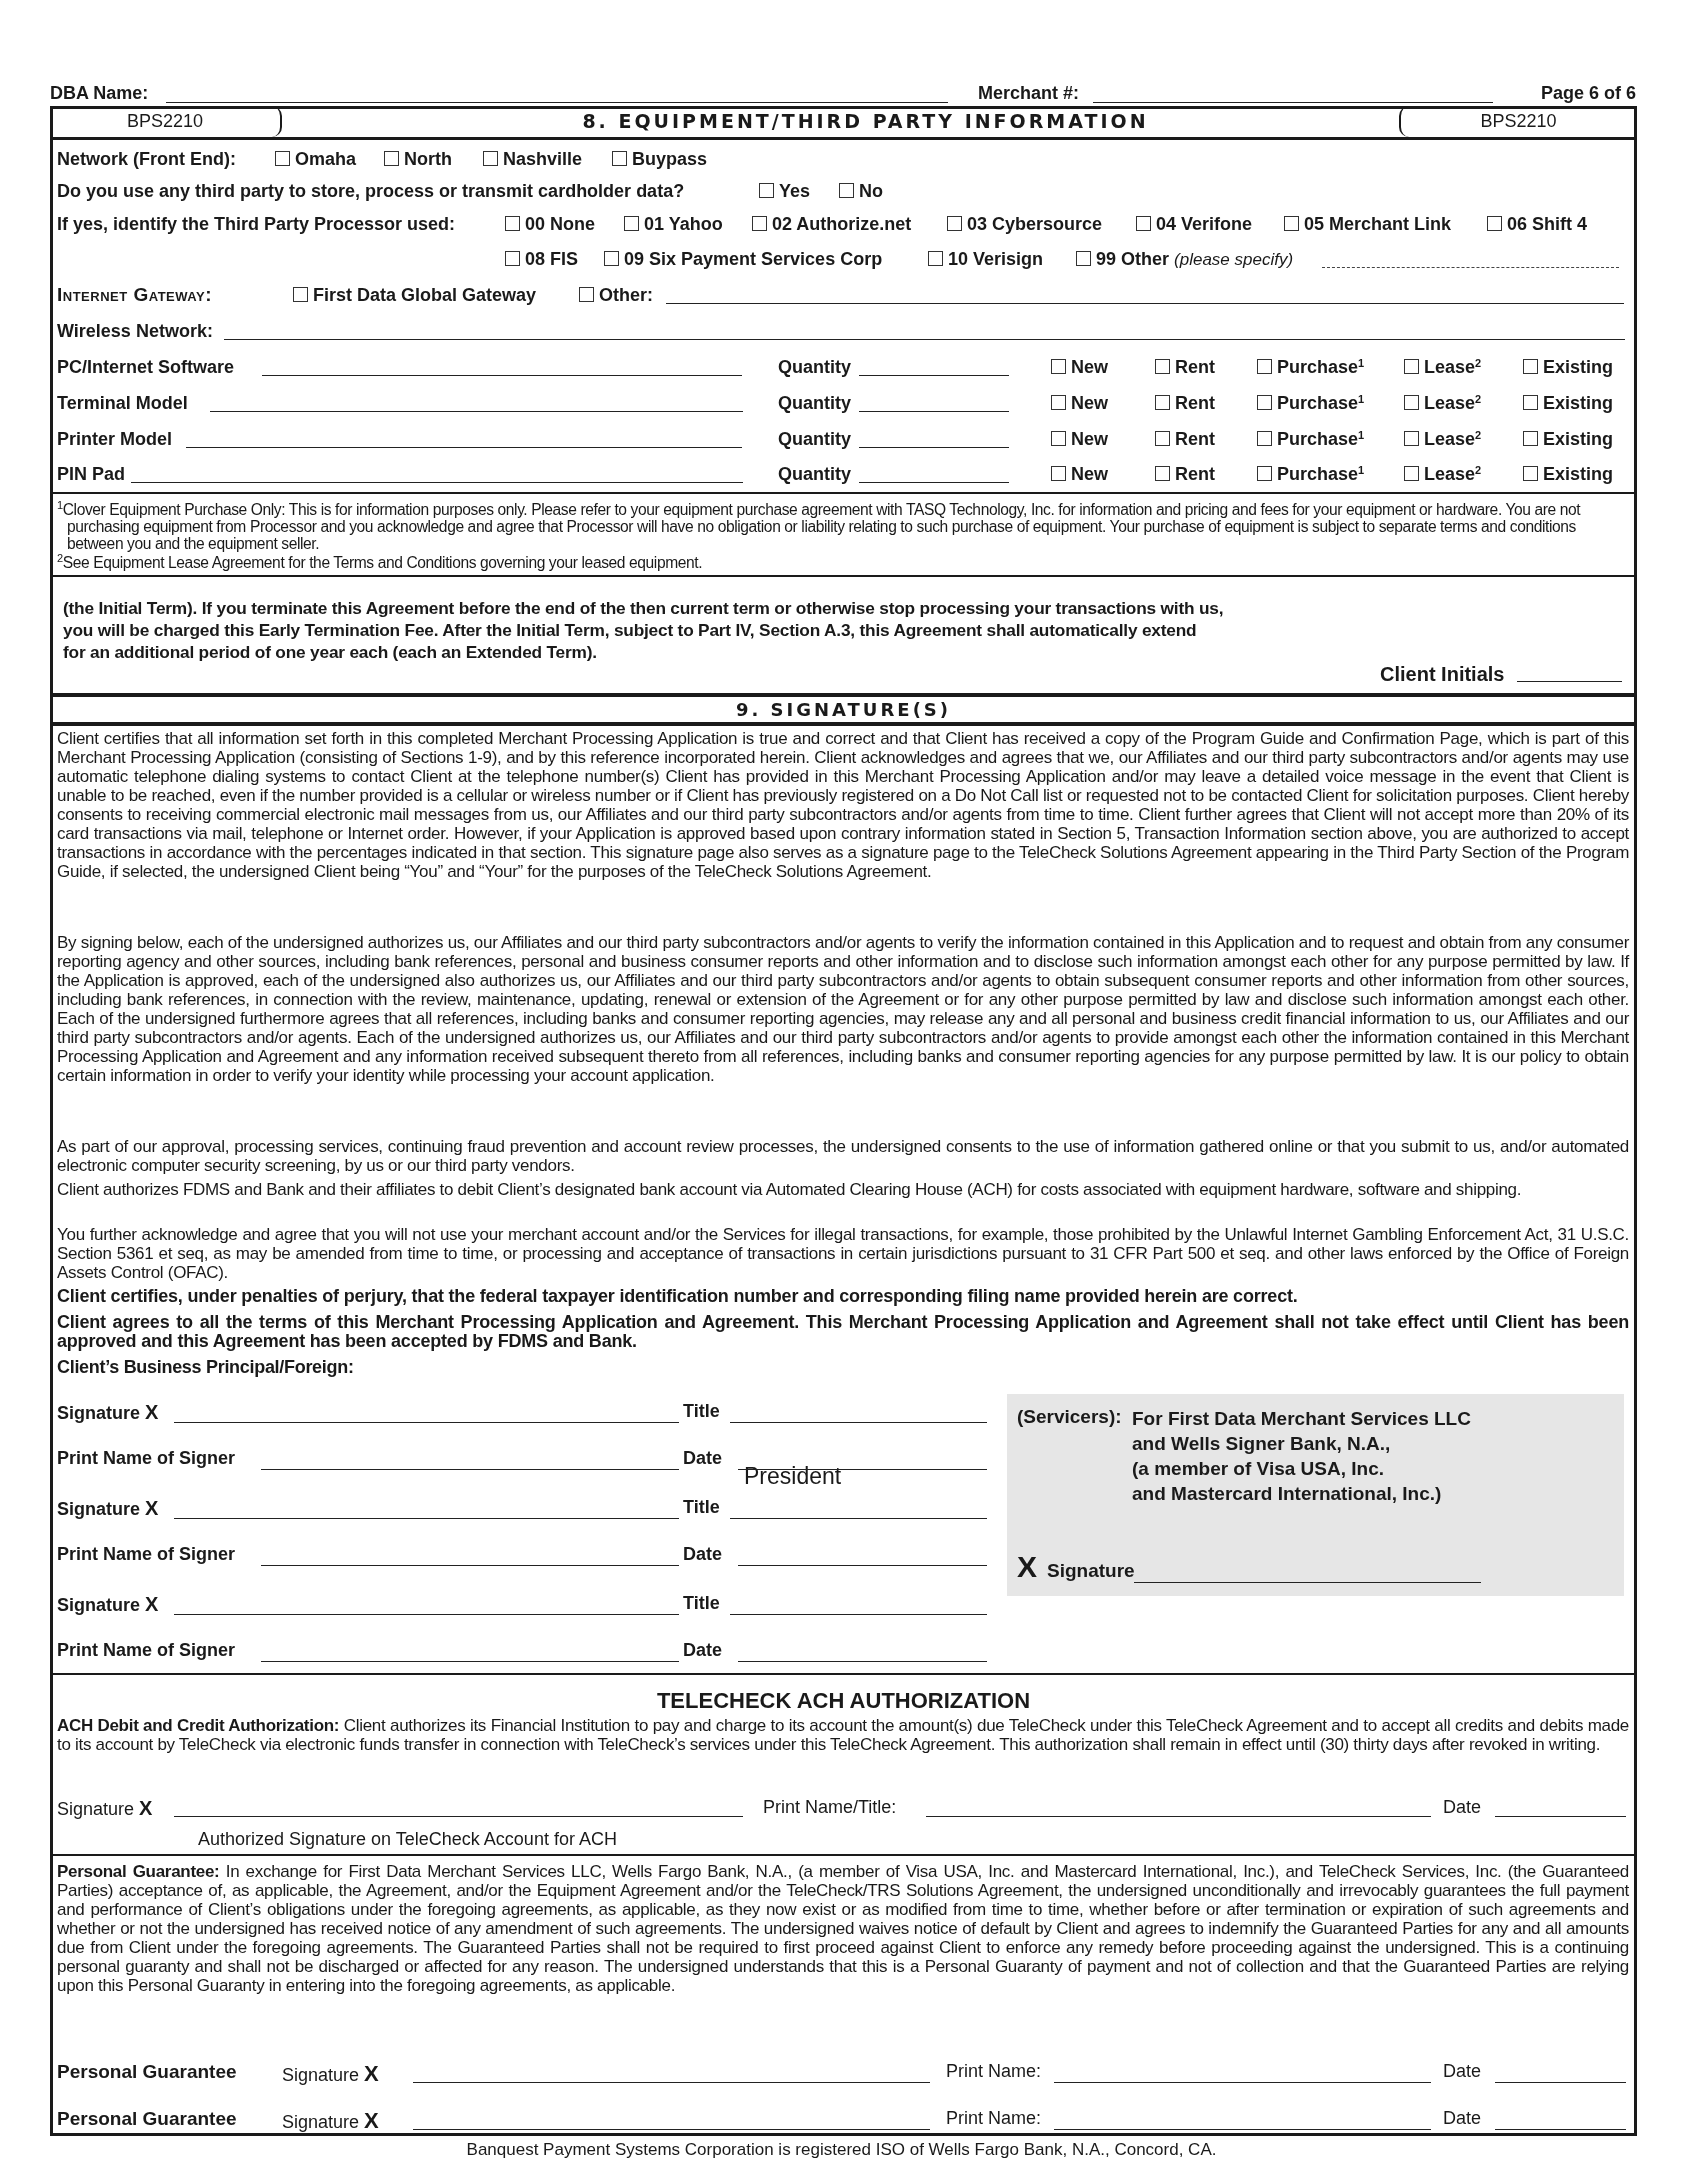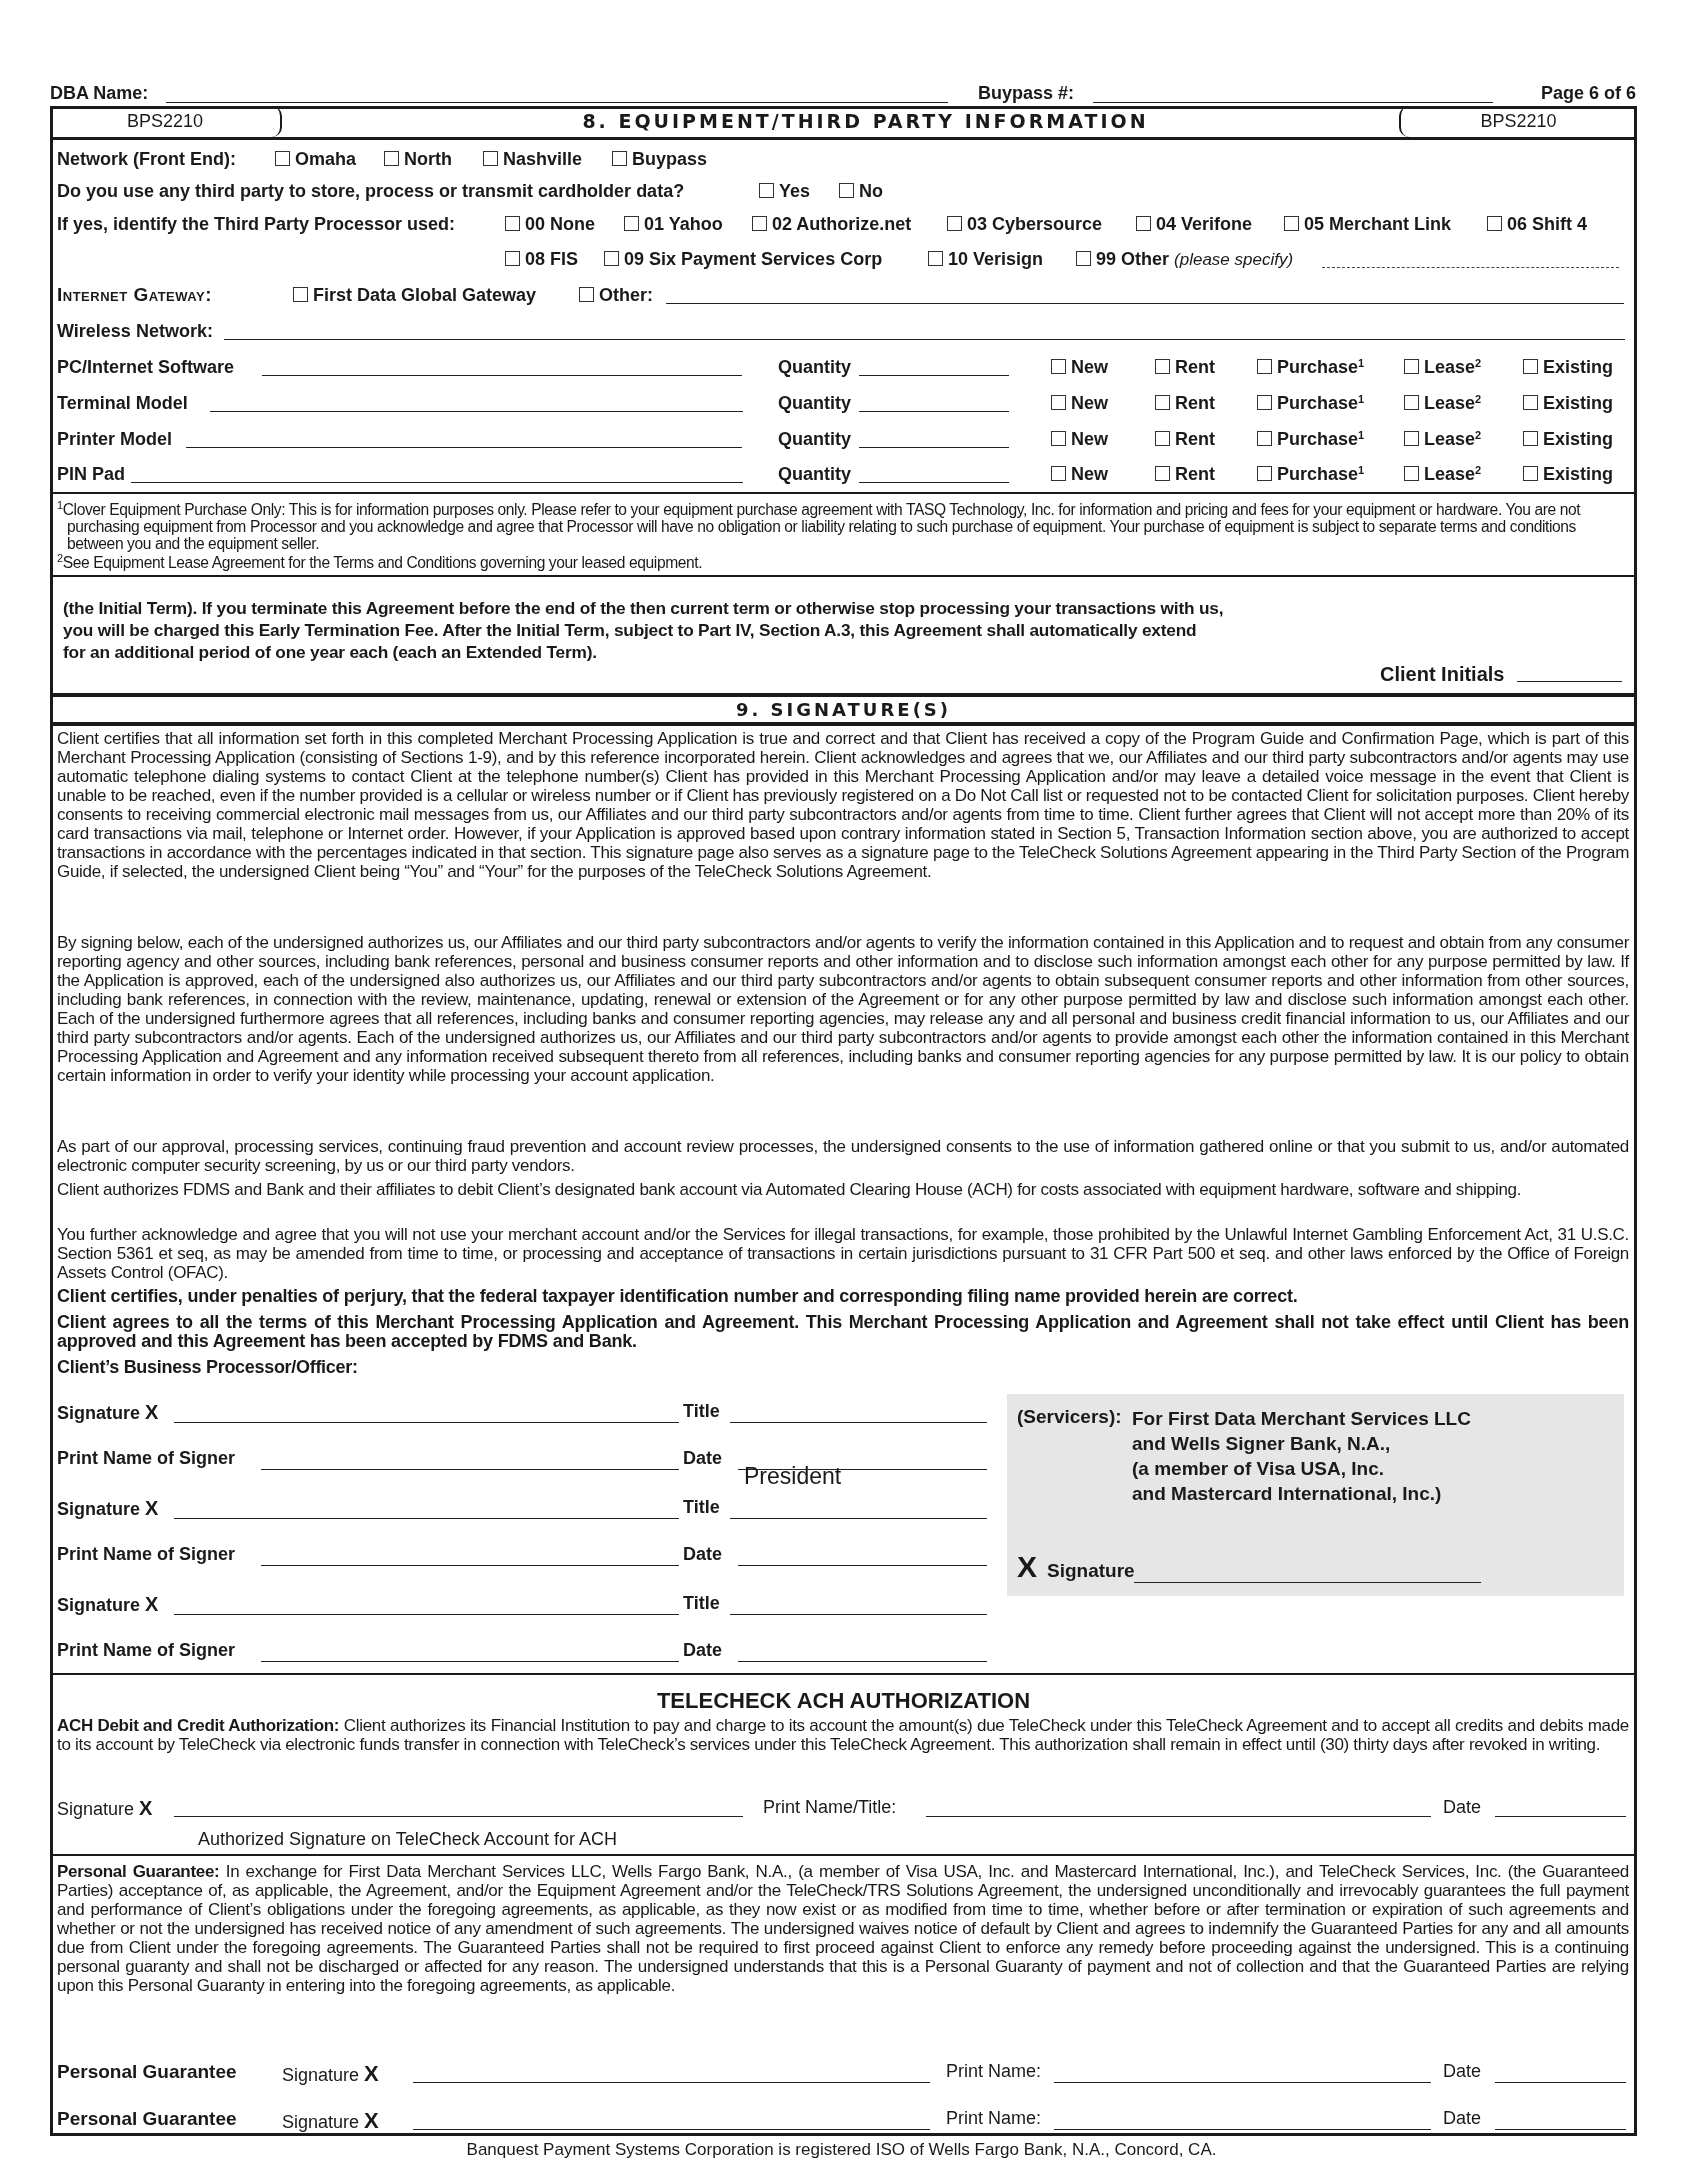--- a/index.html
+++ b/index.html
@@ -20,21 +20,21 @@
   .para b { font-weight: bold; }
   .servicer-box { position: absolute; left: 1007px; top: 1394px; width: 617px; height: 202px; background: #e6e6e6; }
   .sup { font-size: 11px; vertical-align: 6px; }
   .opt { position: absolute; font-size: 18px; font-weight: bold; font-family: "Liberation Sans", sans-serif; white-space: nowrap; }
 </style>
 </head>
 <body>
 
 <div class="abs t18 bold" style="left:50px;top:83px;">DBA Name:</div>
 <div class="line" style="left:166px;top:102px;width:782px;"></div>
-<div class="abs t18 bold" style="left:978px;top:83px;">Buypass #:</div>
+<div class="abs t18 bold" style="left:978px;top:83px;">Merchant #:</div>
 <div class="line" style="left:1093px;top:102px;width:400px;"></div>
 <div class="abs t18 bold" style="left:1541px;top:83px;">Page 6 of 6</div>
 
 <div class="frame"></div>
 
 <div class="hdr-row">
   <div class="hdr-code" style="left:0;width:230px;border-right:2px solid #1a1a1a;">BPS2210</div>
   <div class="hdr-code section-title" style="left:232px;width:1167px;">8. EQUIPMENT/THIRD PARTY INFORMATION</div>
   <div class="hdr-code" style="left:1349px;width:235px;border-left:2px solid #1a1a1a;">BPS2210</div>
 </div>
@@ -132,21 +132,21 @@
 <div class="abs section-title" style="left:50px;top:699px;width:1587px;text-align:center;font-size:18px;">9. SIGNATURE(S)</div>
 <div class="hr thick" style="top:722px;"></div>
 
 <div class="para" style="top:729px;">Client certifies that all information set forth in this completed Merchant Processing Application is true and correct and that Client has received a copy of the Program Guide and Confirmation Page, which is part of this Merchant Processing Application (consisting of Sections 1-9), and by this reference incorporated herein. Client acknowledges and agrees that we, our Affiliates and our third party subcontractors and/or agents may use automatic telephone dialing systems to contact Client at the telephone number(s) Client has provided in this Merchant Processing Application and/or may leave a detailed voice message in the event that Client is unable to be reached, even if the number provided is a cellular or wireless number or if Client has previously registered on a Do Not Call list or requested not to be contacted Client for solicitation purposes. Client hereby consents to receiving commercial electronic mail messages from us, our Affiliates and our third party subcontractors and/or agents from time to time. Client further agrees that Client will not accept more than 20% of its card transactions via mail, telephone or Internet order. However, if your Application is approved based upon contrary information stated in Section 5, Transaction Information section above, you are authorized to accept transactions in accordance with the percentages indicated in that section. This signature page also serves as a signature page to the TeleCheck Solutions Agreement appearing in the Third Party Section of the Program Guide, if selected, the undersigned Client being “You” and “Your” for the purposes of the TeleCheck Solutions Agreement.</div>
 <div class="para" style="top:933px;">By signing below, each of the undersigned authorizes us, our Affiliates and our third party subcontractors and/or agents to verify the information contained in this Application and to request and obtain from any consumer reporting agency and other sources, including bank references, personal and business consumer reports and other information and to disclose such information amongst each other for any purpose permitted by law. If the Application is approved, each of the undersigned also authorizes us, our Affiliates and our third party subcontractors and/or agents to obtain subsequent consumer reports and other information from other sources, including bank references, in connection with the review, maintenance, updating, renewal or extension of the Agreement or for any other purpose permitted by law and disclose such information amongst each other. Each of the undersigned furthermore agrees that all references, including banks and consumer reporting agencies, may release any and all personal and business credit financial information to us, our Affiliates and our third party subcontractors and/or agents. Each of the undersigned authorizes us, our Affiliates and our third party subcontractors and/or agents to provide amongst each other the information contained in this Merchant Processing Application and Agreement and any information received subsequent thereto from all references, including banks and consumer reporting agencies for any purpose permitted by law. It is our policy to obtain certain information in order to verify your identity while processing your account application.</div>
 <div class="para" style="top:1137px;">As part of our approval, processing services, continuing fraud prevention and account review processes, the undersigned consents to the use of information gathered online or that you submit to us, and/or automated electronic computer security screening, by us or our third party vendors.</div>
 <div class="para" style="top:1180px;">Client authorizes FDMS and Bank and their affiliates to debit Client’s designated bank account via Automated Clearing House (ACH) for costs associated with equipment hardware, software and shipping.</div>
 <div class="para" style="top:1225px;">You further acknowledge and agree that you will not use your merchant account and/or the Services for illegal transactions, for example, those prohibited by the Unlawful Internet Gambling Enforcement Act, 31 U.S.C. Section 5361 et seq, as may be amended from time to time, or processing and acceptance of transactions in certain jurisdictions pursuant to 31 CFR Part 500 et seq. and other laws enforced by the Office of Foreign Assets Control (OFAC).</div>
 <div class="para bold" style="top:1287px;font-size:18px;letter-spacing:-0.2px;">Client certifies, under penalties of perjury, that the federal taxpayer identification number and corresponding filing name provided herein are correct.</div>
 <div class="para bold" style="top:1313px;font-size:18px;letter-spacing:-0.2px;">Client agrees to all the terms of this Merchant Processing Application and Agreement. This Merchant Processing Application and Agreement shall not take effect until Client has been approved and this Agreement has been accepted by FDMS and Bank.</div>
-<div class="para bold" style="top:1358px;font-size:18px;">Client’s Business Processor/Officer:</div>
+<div class="para bold" style="top:1358px;font-size:18px;">Client’s Business Principal/Foreign:</div>
 
 <div id="signers">
     <div class="abs t18 bold" style="left:57px;top:1401px;"><span>Signature</span> <span style="font-size:20px;">X</span></div>
        <div class="line" style="left:174px;top:1422px;width:505px;"></div>
        <div class="abs t18 bold" style="left:683px;top:1401px;">Title</div>
        <div class="line" style="left:730px;top:1422px;width:257px;"></div>
        <div class="abs" style="left:744px;top:1463px;font-size:23px;">President</div>
        <div class="abs t18 bold" style="left:57px;top:1448px;">Print Name of Signer</div>
        <div class="line" style="left:261px;top:1469px;width:418px;"></div>
        <div class="abs t18 bold" style="left:683px;top:1448px;">Date</div>

